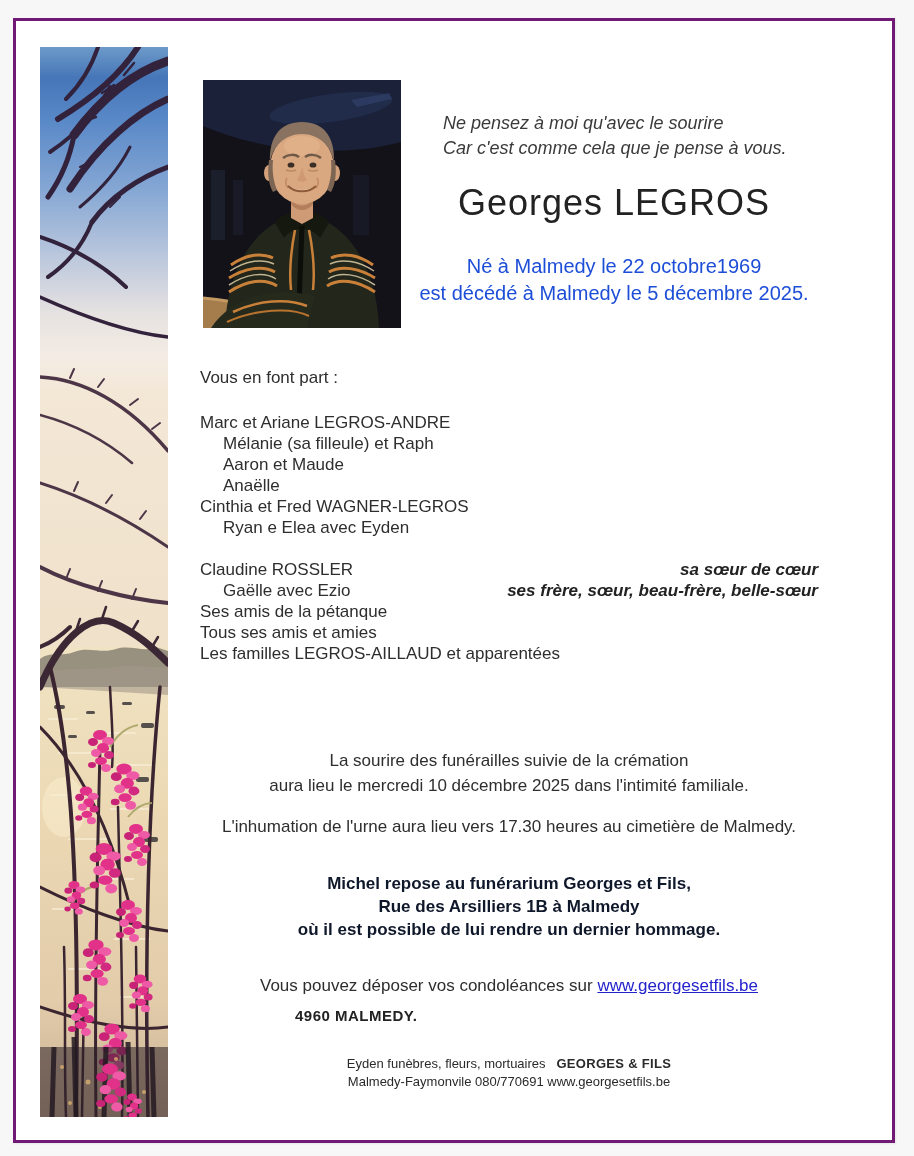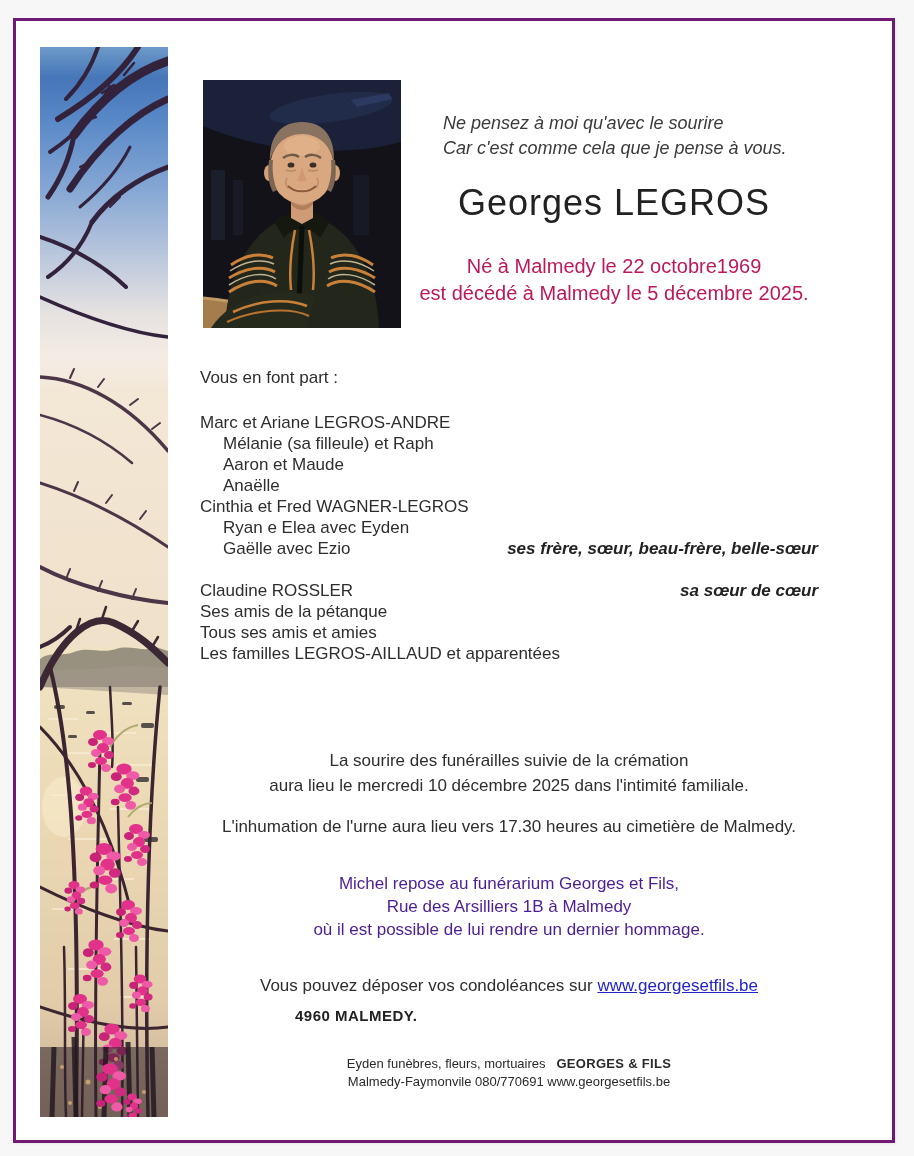--- a/index.html
+++ b/index.html
@@ -34,40 +34,40 @@
     font-style:italic;font-size:18px;line-height:25px;color:#3a3a3a;
   }
   .deceased-name{
     margin:20px 0 0 0;
     text-align:center;
     font-size:36px;font-weight:400;letter-spacing:1px;
     color:#222;line-height:44px;
   }
   .dates{
     margin-top:28px;text-align:center;
-    font-size:20px;line-height:27px;color:#be185d;
+    font-size:20px;line-height:27px;color:#1d4ed8;
   }
   .family{
     position:absolute;left:184px;top:346px;width:618px;
     font-size:17px;line-height:21px;
   }
   .family-intro{margin:0 0 24px 0;}
   .family-line{display:flex;justify-content:space-between;align-items:baseline;}
   .family-line.indent > span:first-child{padding-left:23px;}
   .family-line.gap{margin-top:21px;}
   .relation{font-weight:bold;font-style:italic;white-space:nowrap;color:#222;}
   .ceremony{
     position:absolute;left:184px;top:727px;width:618px;
     text-align:center;font-size:17px;line-height:25px;
   }
   .ceremony p{margin:0;}
   .ceremony .inhumation{margin-top:16px;}
   .repose{
     position:absolute;left:184px;top:851px;width:618px;
-    text-align:center;font-size:17px;line-height:23px;font-weight:normal;color:#4c1d95;
+    text-align:center;font-size:17px;line-height:23px;font-weight:bold;color:#0f172a;
   }
   .condolences{
     position:absolute;left:184px;top:938px;width:618px;
     text-align:center;font-size:17px;
   }
   .condolences a{color:#2323cc;text-decoration:underline;cursor:pointer;}
   .city-line{
     position:absolute;left:279px;top:986px;
     font-size:15px;font-weight:bold;color:#222;letter-spacing:0.5px;
   }
@@ -333,27 +333,27 @@
         </div>
         <div class="family-line indent">
           <span>Anaëlle</span>
         </div>
         <div class="family-line">
           <span>Cinthia et Fred WAGNER-LEGROS</span>
         </div>
         <div class="family-line indent">
           <span>Ryan e Elea avec Eyden</span>
         </div>
-        <div class="family-line indent">
-          <span>Gaëlle avec Ezio</span>
-          <span class="relation">ses frère, sœur, beau-frère, belle-sœur</span>
-        </div>
         <div class="family-line gap">
           <span>Claudine ROSSLER</span>
           <span class="relation">sa sœur de cœur</span>
+        </div>
+        <div class="family-line indent">
+          <span>Gaëlle avec Ezio</span>
+          <span class="relation">ses frère, sœur, beau-frère, belle-sœur</span>
         </div>
         <div class="family-line">
           <span>Ses amis de la pétanque</span>
         </div>
         <div class="family-line">
           <span>Tous ses amis et amies</span>
         </div>
         <div class="family-line">
           <span>Les familles LEGROS-AILLAUD et apparentées</span>
         </div>

